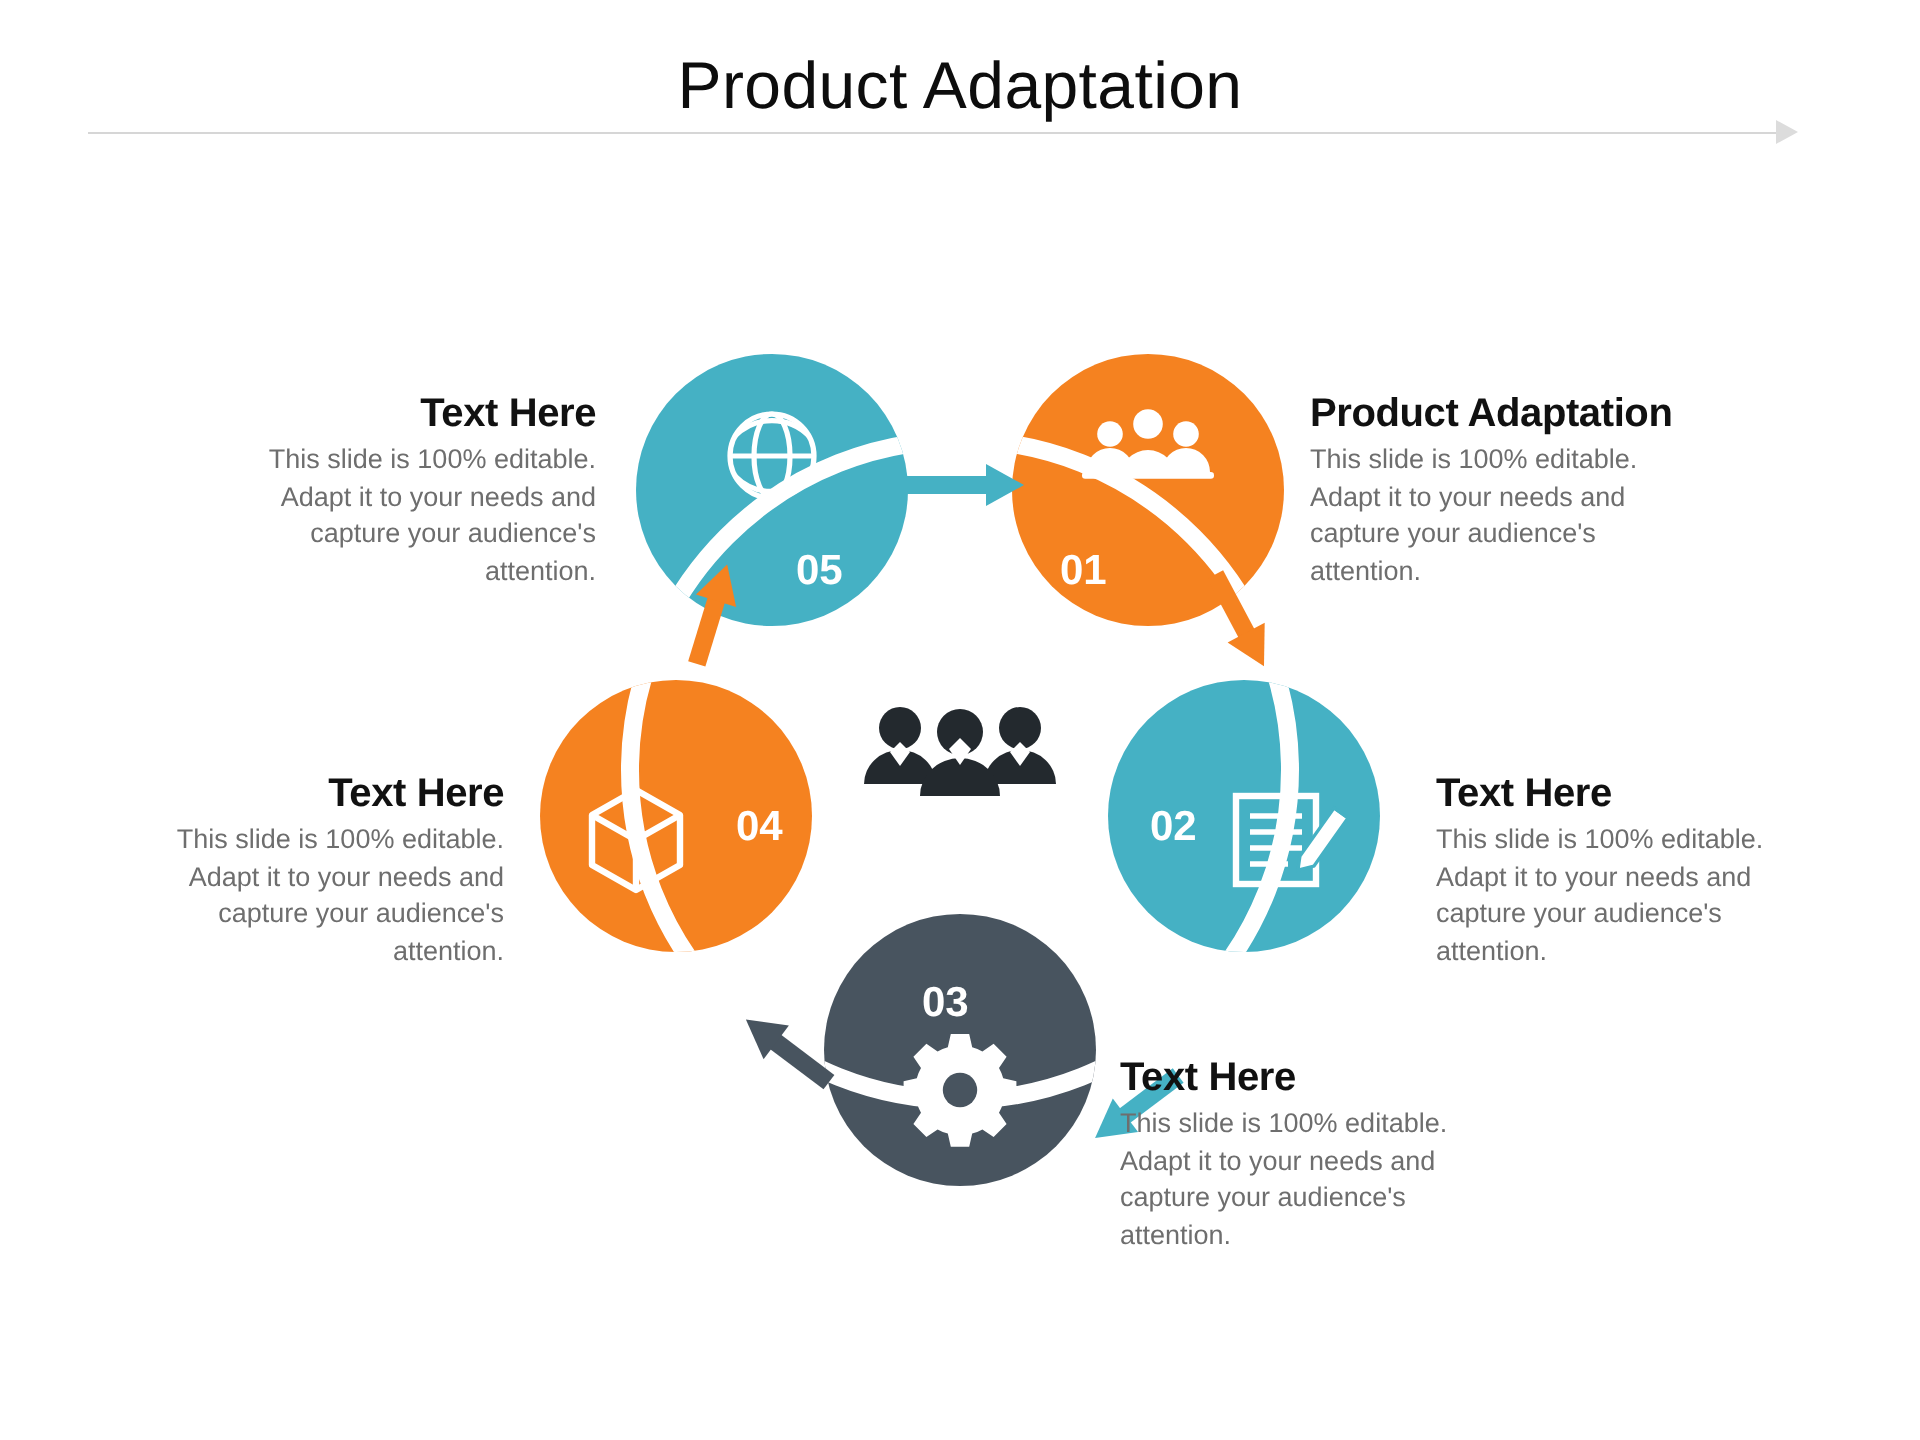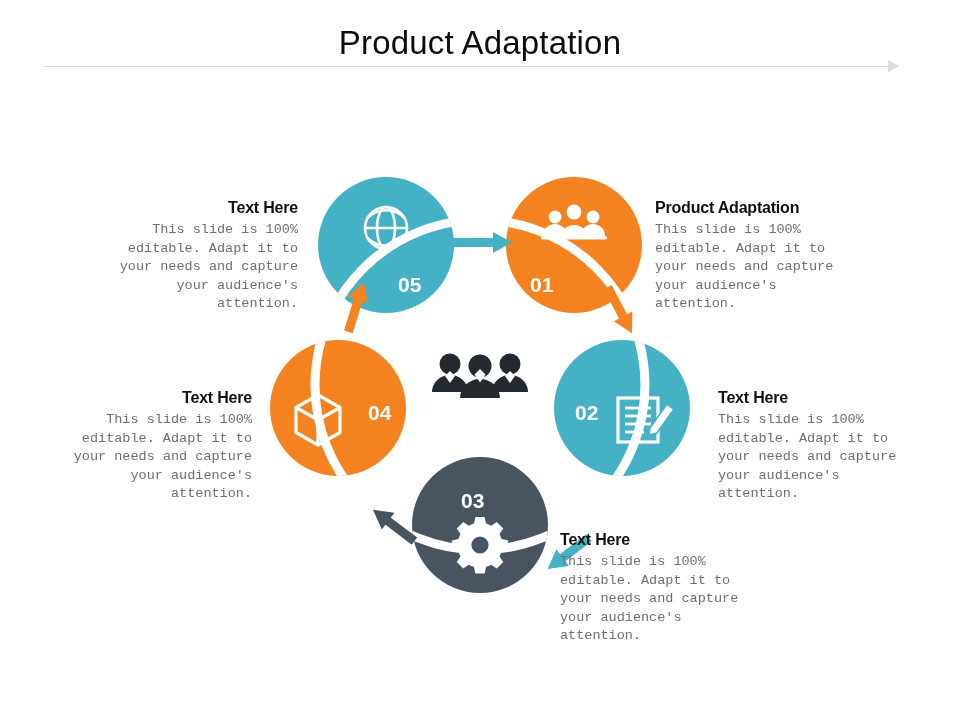--- a/index.html
+++ b/index.html
@@ -60,33 +60,32 @@
     left: 0;
     top: 0;
   }
 
   
   .callout {
     position: absolute;
     width: 186px;
   }
   .callout .c-head {
-    font-size: 16px;
+    font-size: 20px;
     font-weight: bold;
     color: #111111;
     margin: 0 0 4px 0;
     line-height: 19px;
     letter-spacing: -0.2px;
   }
   .callout .c-body {
     font-size: 13.5px;
     color: #6e6e6e;
     line-height: 18.5px;
     margin: 0;
-    font-family: Liberation Mono, monospace;
   }
   .callout.align-right { text-align: right; }
   .callout.align-left  { text-align: left; }
 
   #callout-05 { left: 112px; top: 88px; }
   #callout-01 { left: 655px; top: 88px; width: 200px; }
   #callout-04 { left: 66px;  top: 278px; }
   #callout-02 { left: 718px; top: 278px; width: 200px; }
   #callout-03 { left: 560px; top: 420px; width: 200px; }
 </style>

